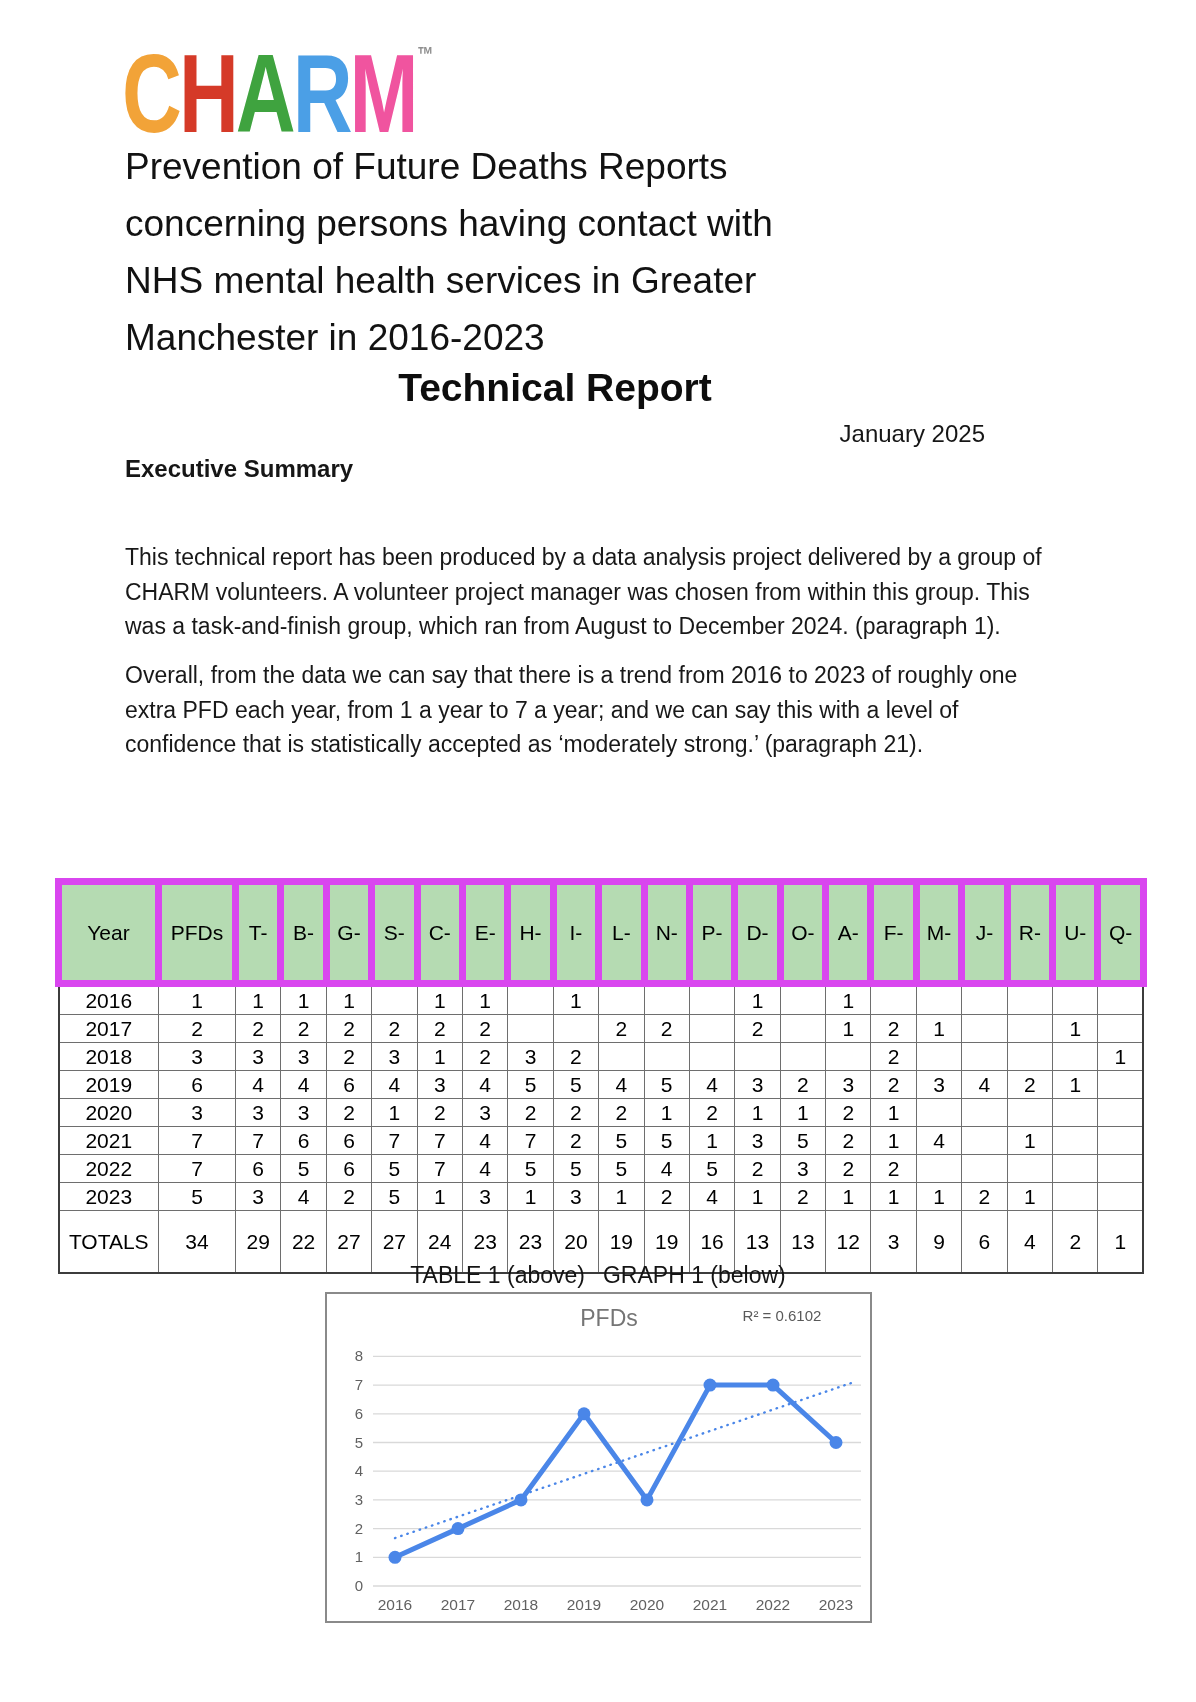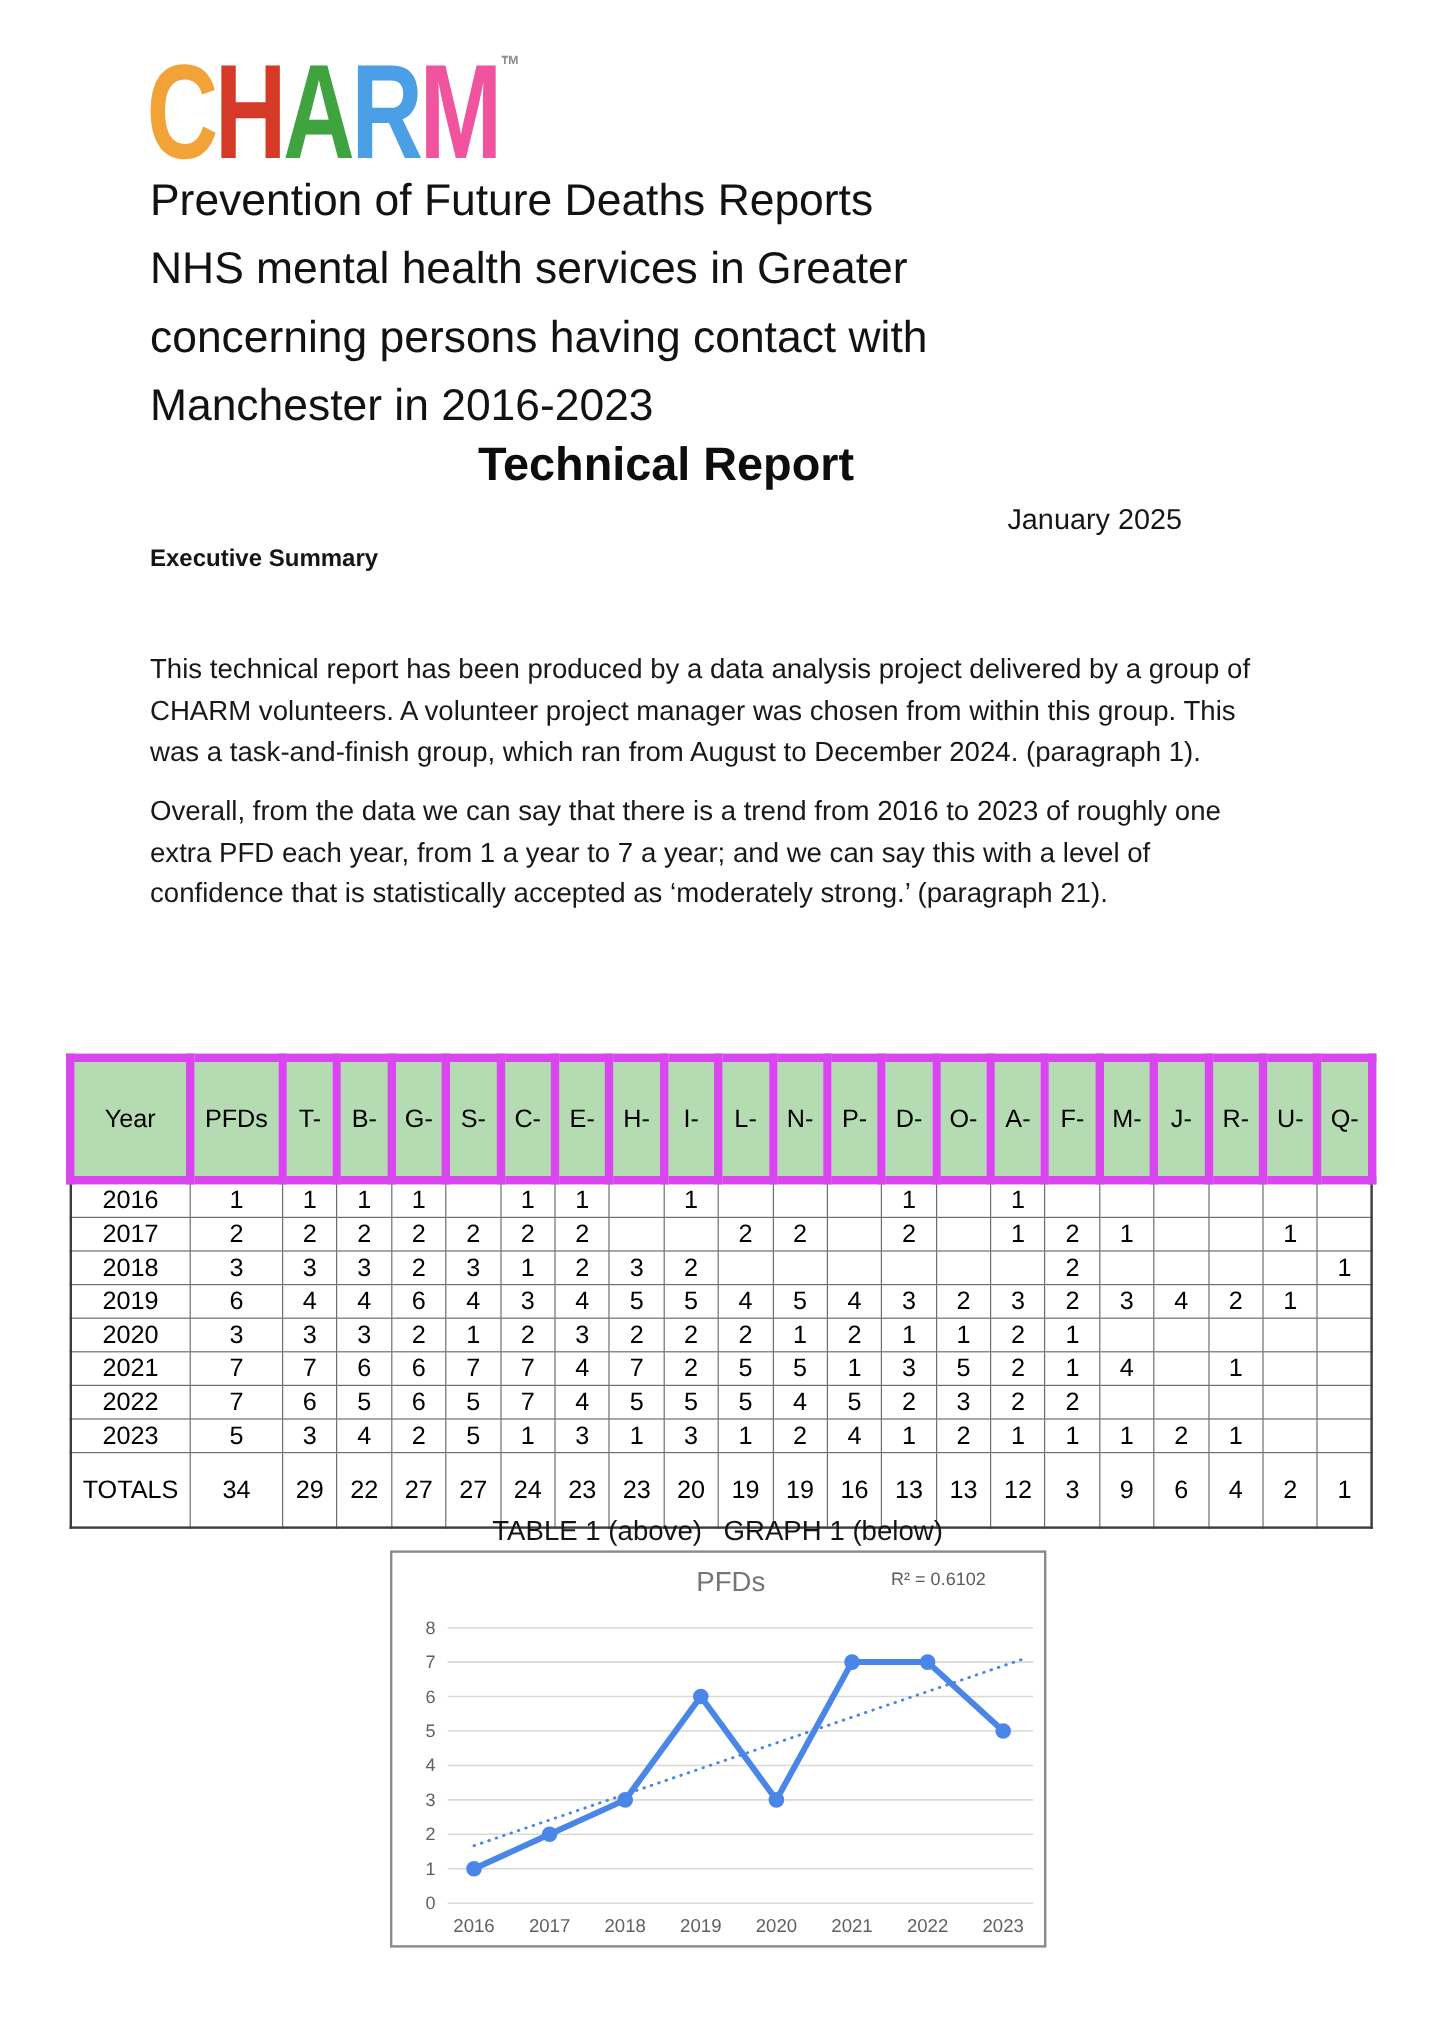--- a/index.html
+++ b/index.html
@@ -14,21 +14,21 @@
   .logo-inner{display:inline-block;transform:scaleX(0.74);transform-origin:0 0;
     font-size:112px;line-height:1;font-weight:bold;letter-spacing:-4px;}
   .logo-inner span{display:inline;}
   .logo-tm{font-size:22px;vertical-align:top;color:#8f8f8f;position:relative;top:6px;left:2px;font-weight:bold;}
   
   .doc-title{position:absolute;left:125px;top:138px;width:900px;
     font-size:37px;line-height:57px;color:#121212;}
   .tech-report{position:absolute;left:125px;top:366px;width:860px;text-align:center;
     font-size:39px;font-weight:bold;color:#0d0d0d;}
   .date-line{position:absolute;left:125px;top:420px;width:860px;text-align:right;font-size:24px;}
-  .exec-heading{position:absolute;left:125px;top:455px;font-size:20px;font-weight:bold;}
+  .exec-heading{position:absolute;left:125px;top:455px;font-size:24px;font-weight:bold;}
   .para{position:absolute;left:125px;width:918px;font-size:23px;line-height:34.5px;color:#181818;}
   .para.p1{top:508px;margin-top:32px;}
   .para.p2{top:658px;}
   
   .pfd-table{position:absolute;left:55px;top:878px;width:1085px;border-collapse:collapse;table-layout:fixed;
     font-size:21px;color:#000;}
   .pfd-table th,.pfd-table td{border:1px solid #6e6e6e;text-align:center;vertical-align:middle;padding:0;
     font-weight:normal;overflow:hidden;}
   .pfd-table thead th{background:#b5dbb2;height:95px;border:7px solid #d946ef;}
   .pfd-table tbody td{height:27px;background:#ffffff;}
@@ -45,22 +45,22 @@
 <body>
 
 <div class="page">
 
   <div class="logo">
     <span class="logo-inner"><span style="color: rgb(242, 163, 56);">C</span><span style="color: rgb(213, 58, 40);">H</span><span style="color: rgb(63, 163, 63);">A</span><span style="color: rgb(75, 159, 230);">R</span><span style="color: rgb(240, 84, 159);">M</span><span class="logo-tm">™</span></span>
   </div>
 
   <div class="doc-title">
     <div>Prevention of Future Deaths Reports</div>
+    <div>concerning persons having contact with</div>
     <div>NHS mental health services in Greater</div>
-    <div>concerning persons having contact with</div>
     <div>Manchester in 2016-2023</div>
   </div>
 
   <div class="tech-report">Technical Report</div>
   <div class="date-line">January 2025</div>
   <div class="exec-heading">Executive Summary</div>
 
   <div class="para p1">This technical report has been produced by a data analysis project delivered by a group of CHARM volunteers. A volunteer project manager was chosen from within this group. This was a task-and-finish group, which ran from August to December 2024. (paragraph 1).</div>
   <div class="para p2">Overall, from the data we can say that there is a trend from 2016 to 2023 of roughly one extra PFD each year, from 1 a year to 7 a year; and we can say this with a level of confidence that is statistically accepted as ‘moderately strong.’ (paragraph 21).</div>
 

